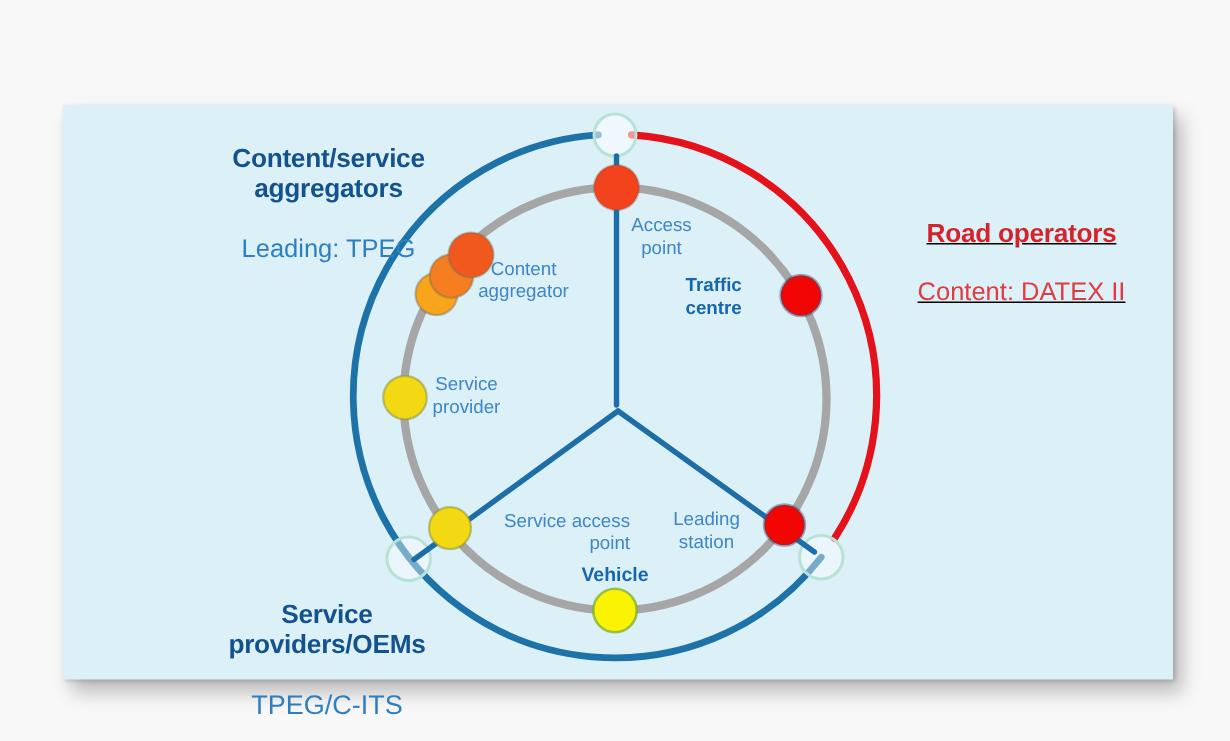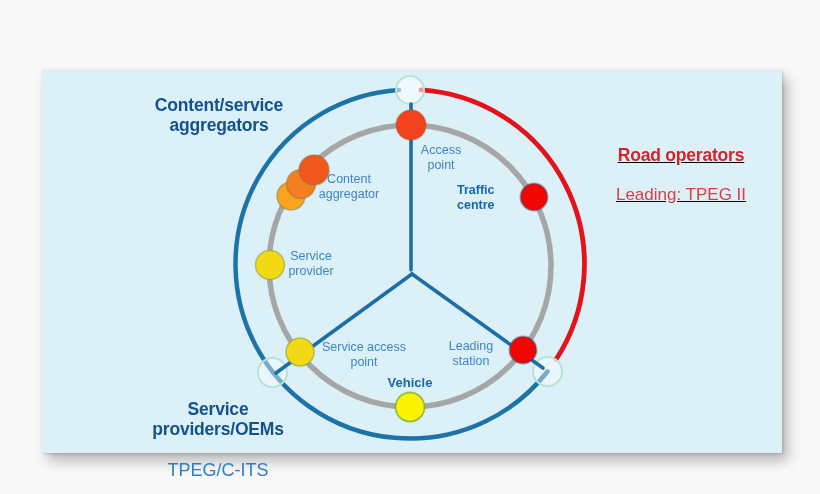--- a/index.html
+++ b/index.html
@@ -93,46 +93,47 @@
     <circle cx="300" cy="352" r="14" stroke="rgba(140,150,60,0.55)" stroke-width="1.5" fill="#f2d913"></circle>
 
     <circle cx="523" cy="350" r="13.5" stroke="rgba(70,75,110,0.45)" stroke-width="2" fill="#f10603"></circle>
 
     <circle cx="410" cy="407" r="14.5" stroke="rgba(125,175,45,0.75)" stroke-width="1.8" fill="#fbf304"></circle>
   </svg>
 
   <div class="label center" style="left:219px; top:77px;">
     <div class="group-title">Content/service
 aggregators</div>
+    <div class="group-sub">Leading: TPEG</div>
   </div>
 
   <div class="label center group-red" style="left:681px; top:127px;text-decoration:underline;">
     <div class="group-title">Road operators</div>
-    <div class="group-sub">Leading: TPEG II</div>
+    <div class="group-sub">Content: DATEX II</div>
   </div>
 
   <div class="label center" style="left:218px; top:381px;">
     <div class="group-title">Service
 providers/OEMs</div>
     <div class="group-sub big">TPEG/C-ITS</div>
   </div>
 
   <div class="label nlabel center" style="left:441px; top:143px;">Access
 point</div>
 
   <div class="label nlabel bold right" style="left:457px; top:183px; width:60px;">Traffic
 centre</div>
 
   <div class="label nlabel center" style="left:349px; top:172px;">Content
 aggregator</div>
 
   <div class="label nlabel center" style="left:311px; top:249px;">Service
 provider</div>
 
-  <div class="label nlabel center" style="left:364px; top:340px;">Service access
+  <div class="label nlabel center" style="left:378px; top:340px;text-align:right;">Service access
 point</div>
 
   <div class="label nlabel center" style="left:471px; top:339px;">Leading
 station</div>
 
   <div class="label nlabel bold center" style="left:410px; top:375px; font-size:13px;">Vehicle</div>
 
 
 </div>
 

